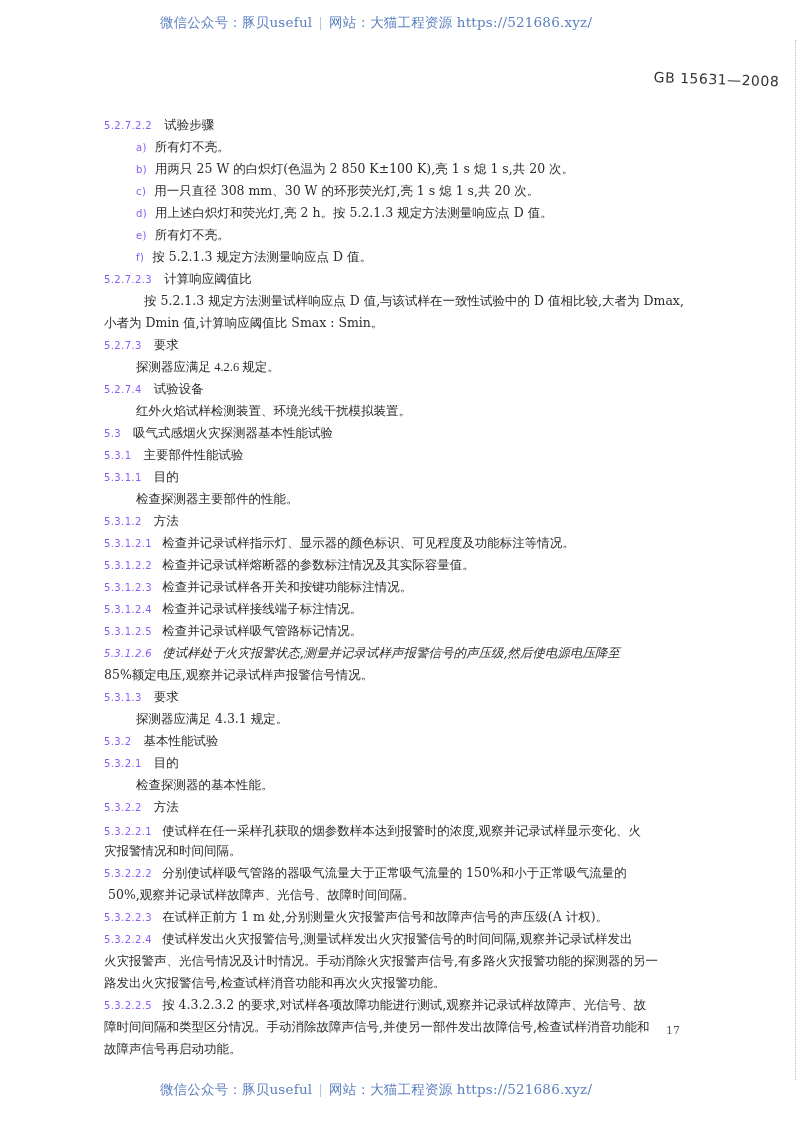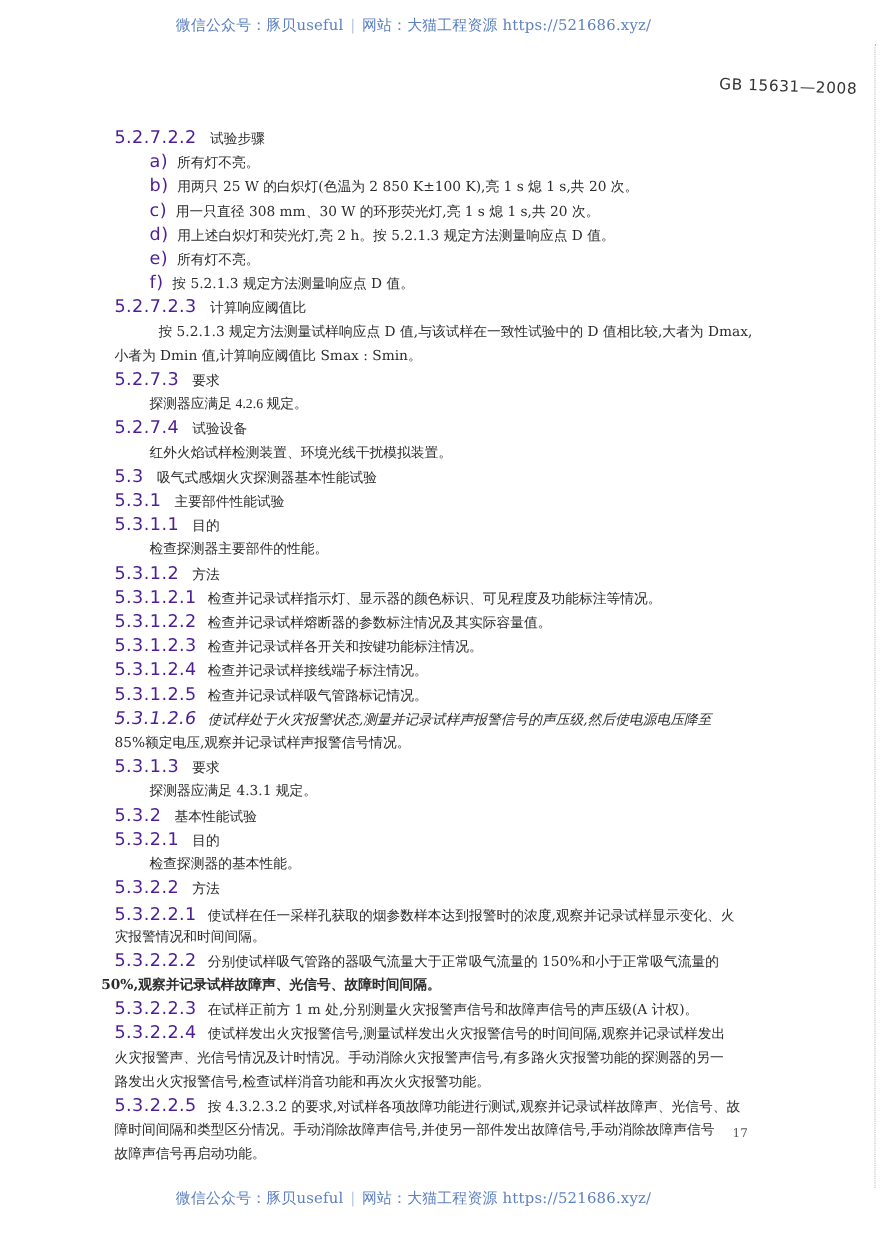--- a/index.html
+++ b/index.html
@@ -56,23 +56,23 @@
 
     .line {
       position: absolute;
       font-size: 12.5px;
       line-height: 16px;
       white-space: nowrap;
       color: #2b2b2b;
     }
     .num {
       font-family: "DejaVu Sans", "Liberation Sans", sans-serif;
-      font-size: 16px;
+      font-size: 10px;
       letter-spacing: 0.4px;
-      color: #4c1d95;
+      color: #8b5cf6;
     }
     .head .txt { margin-left: 12px; }
     .item .txt { margin-left: 8px; }
     .para .txt { margin-left: 10px; }
 
     .page-num {
       position: absolute;
       left: 666px;
       top: 1024px;
       font-size: 11px;
@@ -183,35 +183,35 @@
 </div>
 
 <div class="line para" style="left:104px; top:823px;">
   <span class="num">5.3.2.2.1</span><span class="txt">使试样在任一采样孔获取的烟参数样本达到报警时的浓度,观察并记录试样显示变化、火</span>
 </div>
 <div class="line" style="left:104px; top:843px;">灾报警情况和时间间隔。</div>
 
 <div class="line para" style="left:104px; top:865px;">
   <span class="num">5.3.2.2.2</span><span class="txt">分别使试样吸气管路的器吸气流量大于正常吸气流量的 150%和小于正常吸气流量的</span>
 </div>
-<div class="line" style="left:92px; top:887px;font-weight:bold;">50%,观察并记录试样故障声、光信号、故障时间间隔。</div>
+<div class="line" style="left:108px; top:887px;">50%,观察并记录试样故障声、光信号、故障时间间隔。</div>
 
 <div class="line para" style="left:104px; top:909px;">
   <span class="num">5.3.2.2.3</span><span class="txt">在试样正前方 1 m 处,分别测量火灾报警声信号和故障声信号的声压级(A 计权)。</span>
 </div>
 
 <div class="line para" style="left:104px; top:931px;">
   <span class="num">5.3.2.2.4</span><span class="txt">使试样发出火灾报警信号,测量试样发出火灾报警信号的时间间隔,观察并记录试样发出</span>
 </div>
 <div class="line" style="left:104px; top:953px;">火灾报警声、光信号情况及计时情况。手动消除火灾报警声信号,有多路火灾报警功能的探测器的另一</div>
 <div class="line" style="left:104px; top:975px;">路发出火灾报警信号,检查试样消音功能和再次火灾报警功能。</div>
 
 <div class="line para" style="left:104px; top:997px;">
   <span class="num">5.3.2.2.5</span><span class="txt">按 4.3.2.3.2 的要求,对试样各项故障功能进行测试,观察并记录试样故障声、光信号、故</span>
 </div>
-<div class="line" style="left:104px; top:1019px;">障时间间隔和类型区分情况。手动消除故障声信号,并使另一部件发出故障信号,手动消除故障声信号</div>
+<div class="line" style="left:104px; top:1019px;">障时间间隔和类型区分情况。手动消除故障声信号,并使另一部件发出故障信号,检查试样消音功能和</div>
 <div class="line" style="left:104px; top:1041px;">故障声信号再启动功能。</div>
 
 <div class="page-num">17</div>
 
 <div class="watermark bottom">
   <span>微信公众号：豚贝useful</span><span class="sep">|</span><span>网站：大猫工程资源 https://521686.xyz/</span>
 </div>
 
 </body></html>

